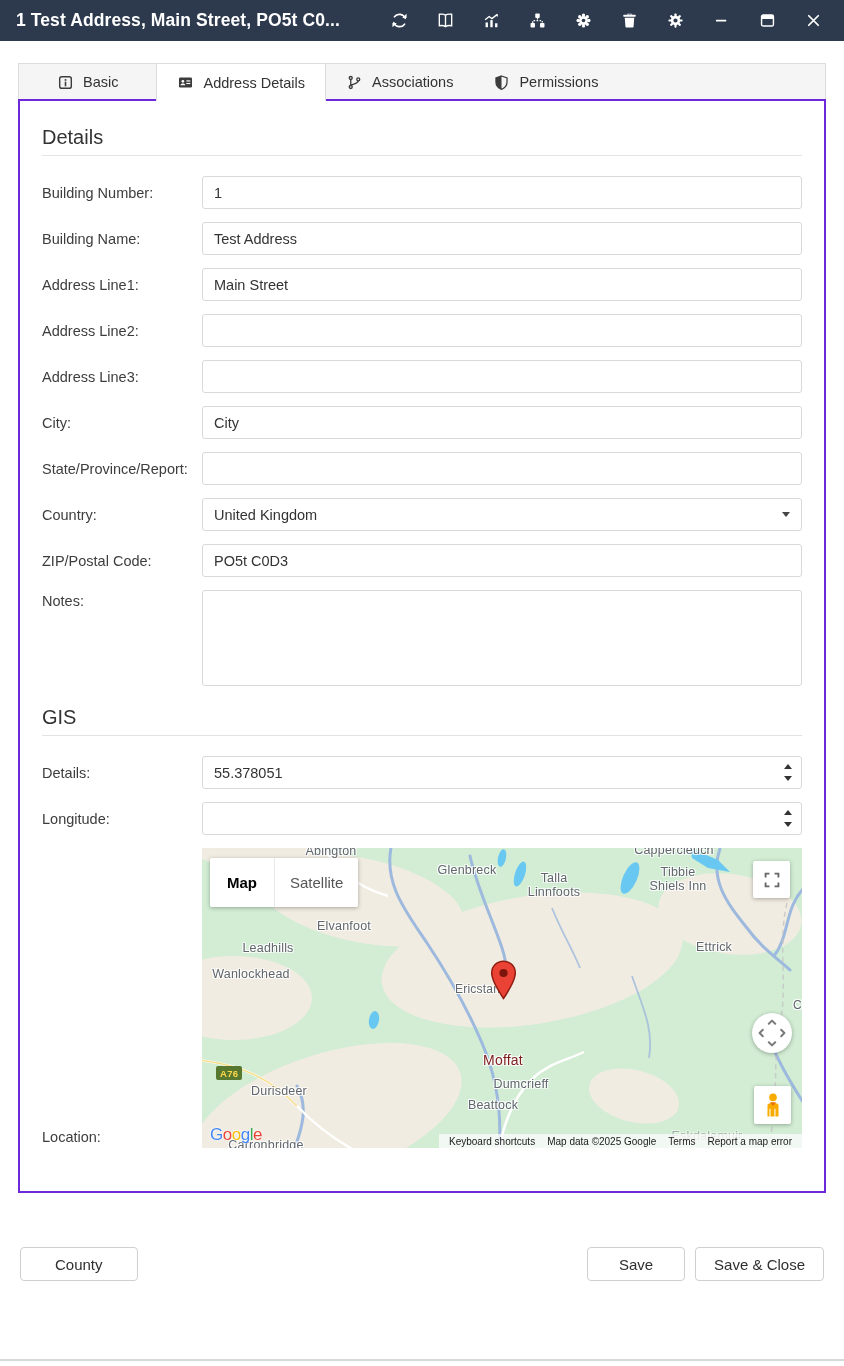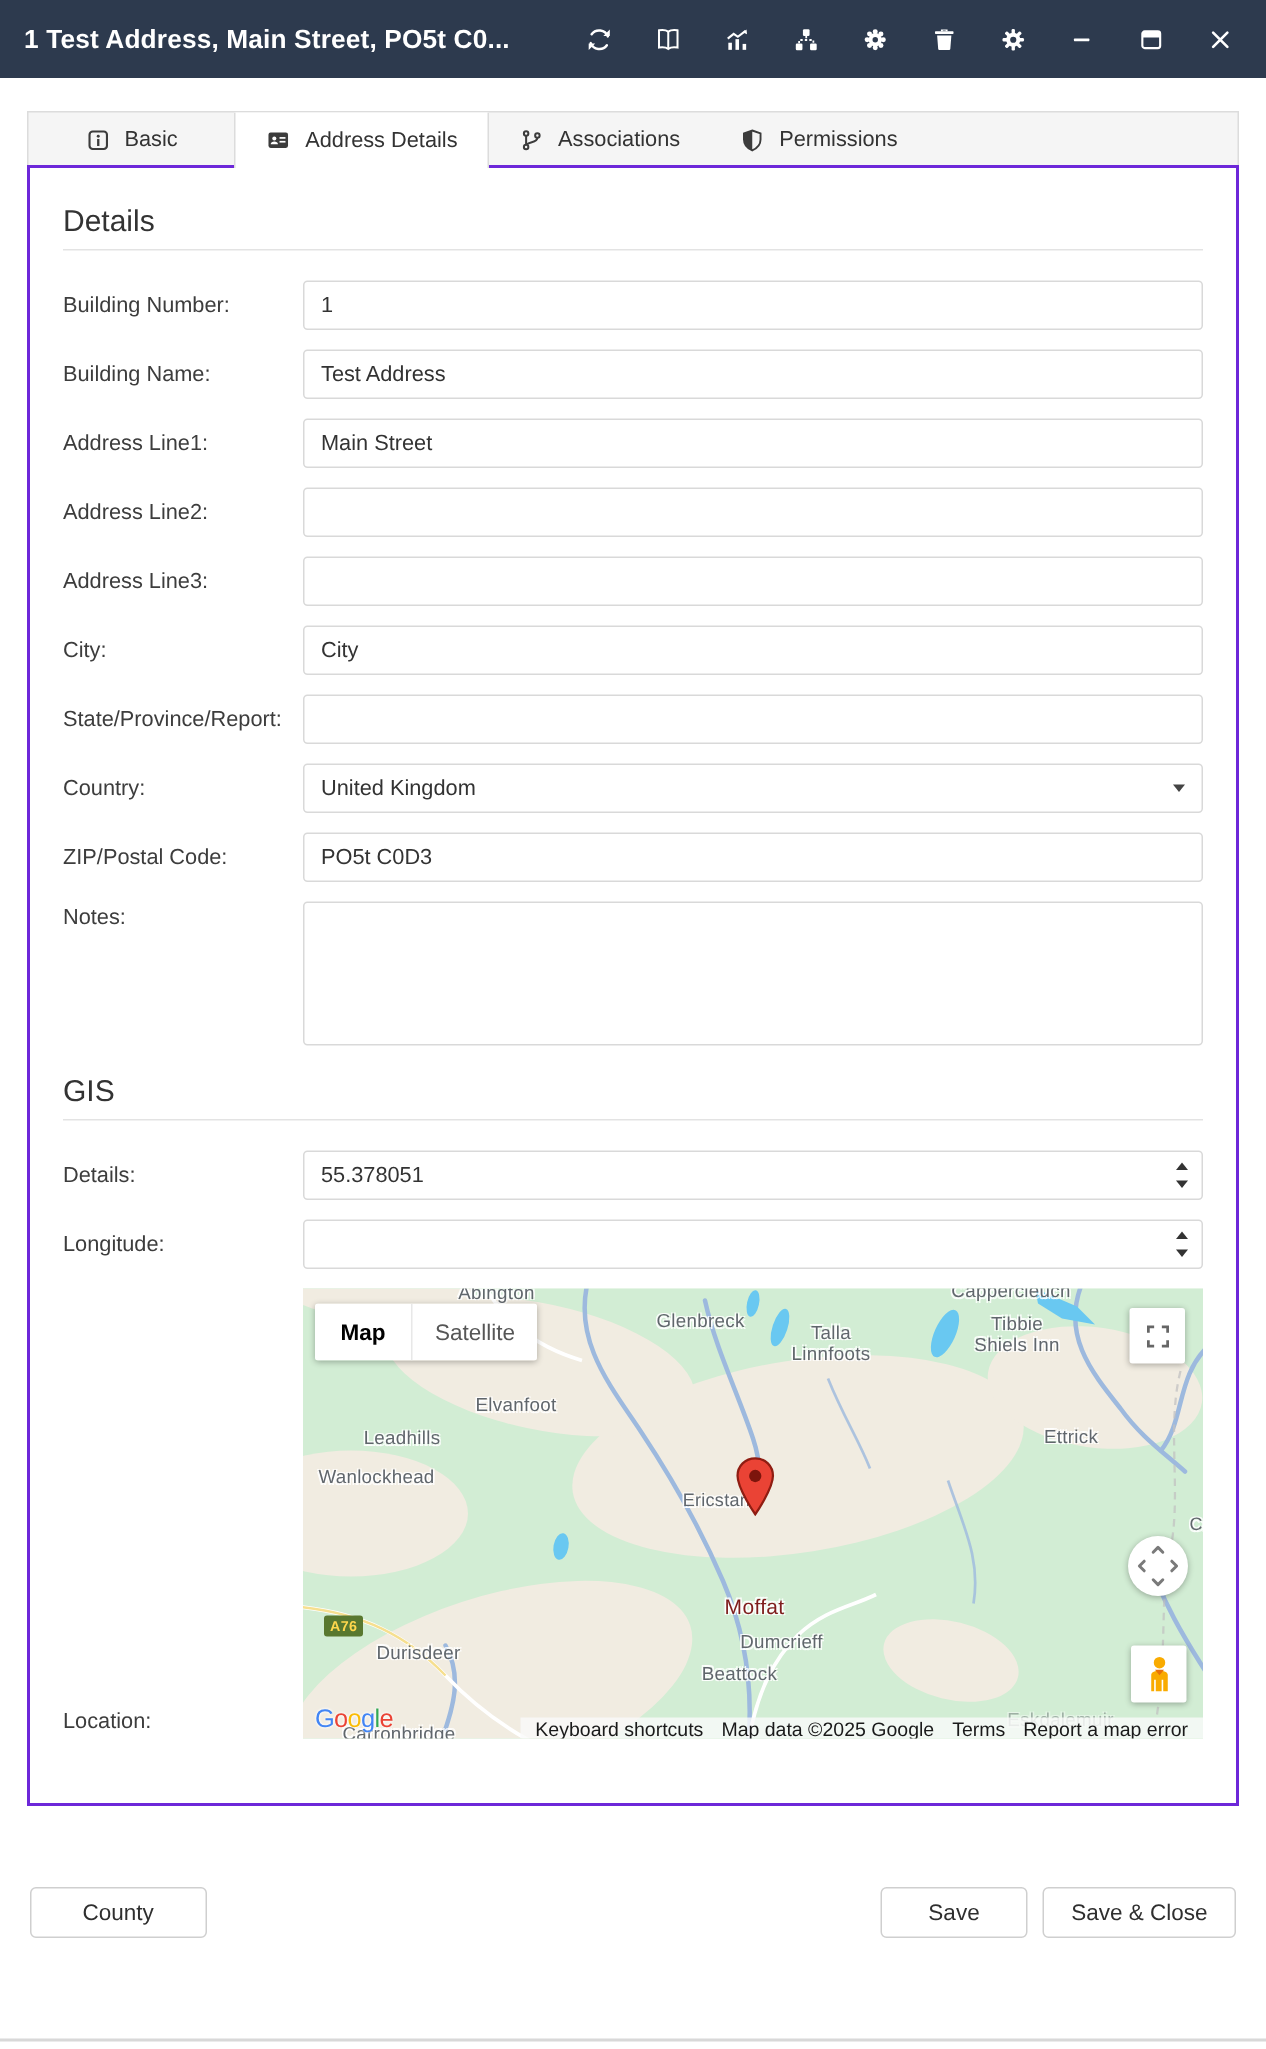--- a/index.html
+++ b/index.html
@@ -2,21 +2,21 @@
 <html><head>
 <meta charset="utf-8">
 <style>
   *{box-sizing:border-box}
   html,body{margin:0;padding:0}
   body{width:844px;height:1366px;position:relative;background:#fff;overflow:hidden;
        font-family:"Liberation Sans",sans-serif;color:#333}
   button{font-family:"Liberation Sans",sans-serif}
 
   
-  .titlebar{height:52px;background:#2d3a4e;display:flex;align-items:center;padding:0 13px 0 16px}
+  .titlebar{height:41px;background:#2d3a4e;display:flex;align-items:center;padding:0 13px 0 16px}
   .tb-title{color:#fff;font-size:17.5px;font-weight:600;letter-spacing:.1px;flex:1;white-space:nowrap;overflow:hidden}
   .tb-icons{display:flex;align-items:center;gap:10px}
   .tb-btn{background:none;border:none;padding:0;width:36px;height:36px;display:flex;align-items:center;justify-content:center;cursor:pointer}
 
   
   .window-body{padding:22px 18px 0}
   .tabs{display:flex;height:36px;background:#f5f5f5;border:1px solid #dcdcdc;border-bottom:none;position:relative;z-index:2}
   .tab{display:flex;align-items:center;gap:9px;padding:0 20px;font-size:14.5px;color:#333;cursor:pointer;height:36px}
   .tab:first-child{padding:0 38px}
   .tab.active{height:37px;margin-bottom:-1px;background:#fff;border-left:1px solid #dcdcdc;border-right:1px solid #dcdcdc;z-index:3}
@@ -52,35 +52,35 @@
   .terrain{position:absolute;left:0;top:0}
   .map-label{position:absolute;transform:translate(-50%,-50%);font-size:12.5px;color:#60666c;letter-spacing:.2px;
              white-space:pre-line;text-align:center;line-height:1.15;pointer-events:none;
              text-shadow:-1px -1px 0 rgba(255,255,255,.85),1px -1px 0 rgba(255,255,255,.85),
                          -1px 1px 0 rgba(255,255,255,.85),1px 1px 0 rgba(255,255,255,.85)}
   .map-label.town{font-size:14px;color:#7f1d1d}
   .map-label.small{font-size:12px}
   .map-label.dim{opacity:.45}
   .marker{position:absolute;left:288px;top:112px;width:27px;height:40px}
   .maptype{position:absolute;left:8px;top:10px;display:flex;box-shadow:0 1px 4px rgba(0,0,0,.3);border-radius:2px;overflow:hidden}
-  .mt-btn{height:38px;background:#fff;border:none;font-size:15px;padding:0 17px;cursor:pointer;color:#565656}
+  .mt-btn{height:49px;background:#fff;border:none;font-size:15px;padding:0 17px;cursor:pointer;color:#565656}
   .mt-btn.active{font-weight:700;color:#000}
   .mt-btn + .mt-btn{border-left:1px solid #e8e8e8;padding:0 15px}
   .fullscreen{position:absolute;right:12px;top:13px;width:37px;height:37px;background:#fff;border:none;border-radius:2px;
               box-shadow:0 1px 4px rgba(0,0,0,.3);display:flex;align-items:center;justify-content:center;cursor:pointer}
   .pan{position:absolute;right:10px;top:165px;width:40px;height:40px;border-radius:50%;background:#fff;
        box-shadow:0 1px 4px rgba(0,0,0,.3);display:flex;align-items:center;justify-content:center;cursor:pointer}
   .pegman{position:absolute;right:11px;top:238px;width:37px;height:38px;background:#fff;border-radius:2px;
           box-shadow:0 1px 4px rgba(0,0,0,.3);display:flex;align-items:center;justify-content:center;cursor:grab}
   .road-badge{position:absolute;left:14px;top:218px;background:#59782f;color:#ffd84d;font-size:9.5px;font-weight:700;
               padding:1.5px 4px;border-radius:2px;letter-spacing:.3px}
   .glogo{position:absolute;left:8px;bottom:3px;font-size:17px;font-weight:500;letter-spacing:-.5px;
          text-shadow:0 0 2px #fff,0 0 2px #fff;pointer-events:auto;cursor:pointer}
   .attribution{position:absolute;right:0;bottom:0;height:14px;display:flex;align-items:center;
-               background:rgba(250,250,250,.8);font-size:13px;color:#1a1a1a;padding:0 4px}
+               background:rgba(250,250,250,.8);font-size:10px;color:#1a1a1a;padding:0 4px}
   .attr-item{padding:0 6px;white-space:nowrap}
 
   
   .footer{display:flex;justify-content:space-between;align-items:center;margin-top:54px;padding:0 2px}
   .btn{height:34px;background:#fff;border:1px solid #cfcfcf;border-radius:4px;font-size:15px;color:#2f2f2f;
        padding:0 34px;cursor:pointer}
   .footer-right{display:flex;gap:10px}
   .footer-right .btn{padding:0 31px}
   .footer-right .btn:last-child{padding:0 18px}
   .bottom-line{position:absolute;left:0;top:1359px;width:100%;height:2px;background:#d8d8d8}

